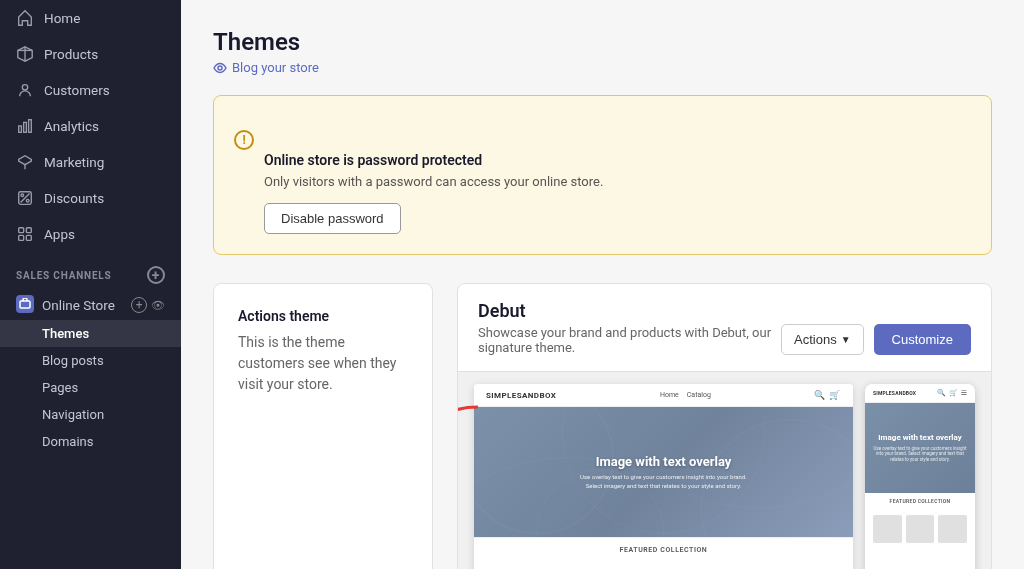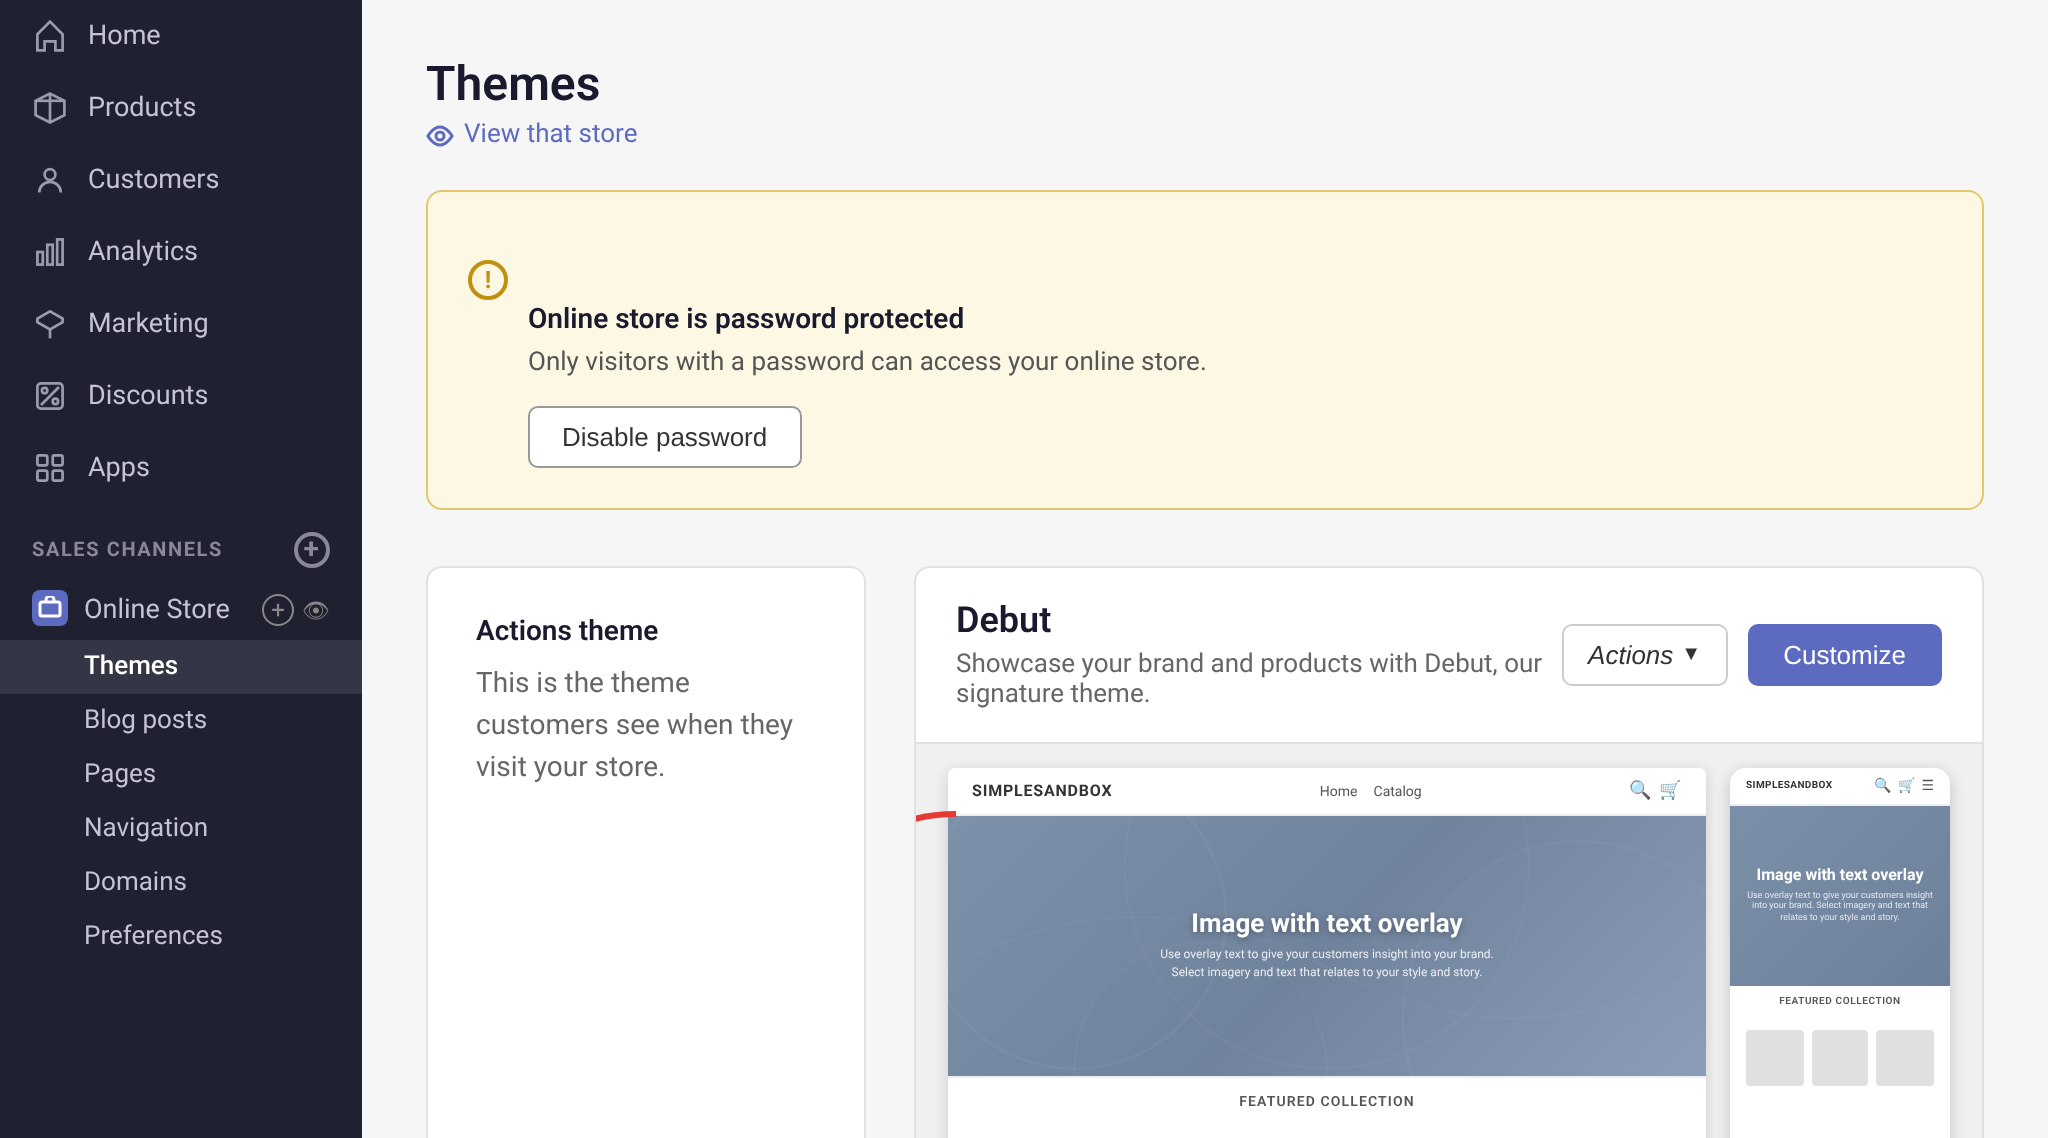--- a/index.html
+++ b/index.html
@@ -172,21 +172,21 @@
     .theme-preview-card {
       background: #fff;
       border-radius: 8px;
       flex: 1;
       border: 1px solid #e1e1e1;
       overflow: hidden;
     }
     .theme-header {
       padding: 16px 20px;
       display: flex;
-      align-items: center;
+      align-items: flex-end;
       justify-content: space-between;
       border-bottom: 1px solid #e1e1e1;
     }
     .theme-name {
       font-size: 18px;
       font-weight: 600;
       color: #1a1a2e;
       margin-bottom: 4px;
     }
     .theme-tagline {
@@ -203,21 +203,20 @@
       display: flex;
       align-items: center;
       gap: 4px;
       padding: 7px 12px;
       border: 1px solid #ccc;
       border-radius: 5px;
       background: #fff;
       cursor: pointer;
       font-size: 13px;
       color: #333;
-      font-style: italic;
     }
     .customize-btn {
       padding: 8px 18px;
       background: #5c6bc0;
       color: #fff;
       border: none;
       border-radius: 5px;
       cursor: pointer;
       font-size: 13px;
       font-weight: 500;
@@ -491,36 +490,33 @@
     </div>
     <div class="sidebar-sub-item">
       <span>Pages</span>
     </div>
     <div class="sidebar-sub-item">
       <span>Navigation</span>
     </div>
     <div class="sidebar-sub-item">
       <span>Domains</span>
     </div>
-    <div class="sidebar-sub-item">
-      <span>Preferences</span>
-    </div>
   </div>
 </nav>
 
 <main class="main">
 
   <h1 class="page-title">Themes</h1>
 
   <div class="view-store-link">
     <svg width="14" height="14" viewBox="0 0 14 14" fill="none" stroke="#5c6bc0" stroke-width="1.5">
         <circle cx="7" cy="7" r="2"></circle>
         <path d="M1 7s2.5-4.5 6-4.5S13 7 13 7s-2.5 4.5-6 4.5S1 7 1 7z"></path>
       </svg>
-    <span>View that store</span>
+    <span>Blog your store</span>
   </div>
 
   <div class="warning-banner">
     <div class="warning-header">
       <div class="warning-icon">!</div>
       <span class="warning-title">Online store is password protected</span>
     </div>
     <p class="warning-desc">Only visitors with a password can access your online store.</p>
     <button class="disable-password-btn">Disable password</button>
   </div>

